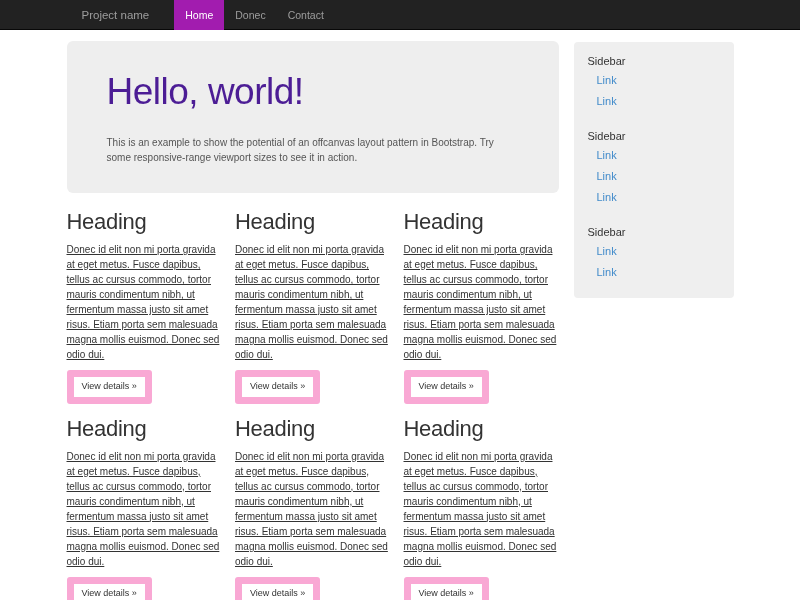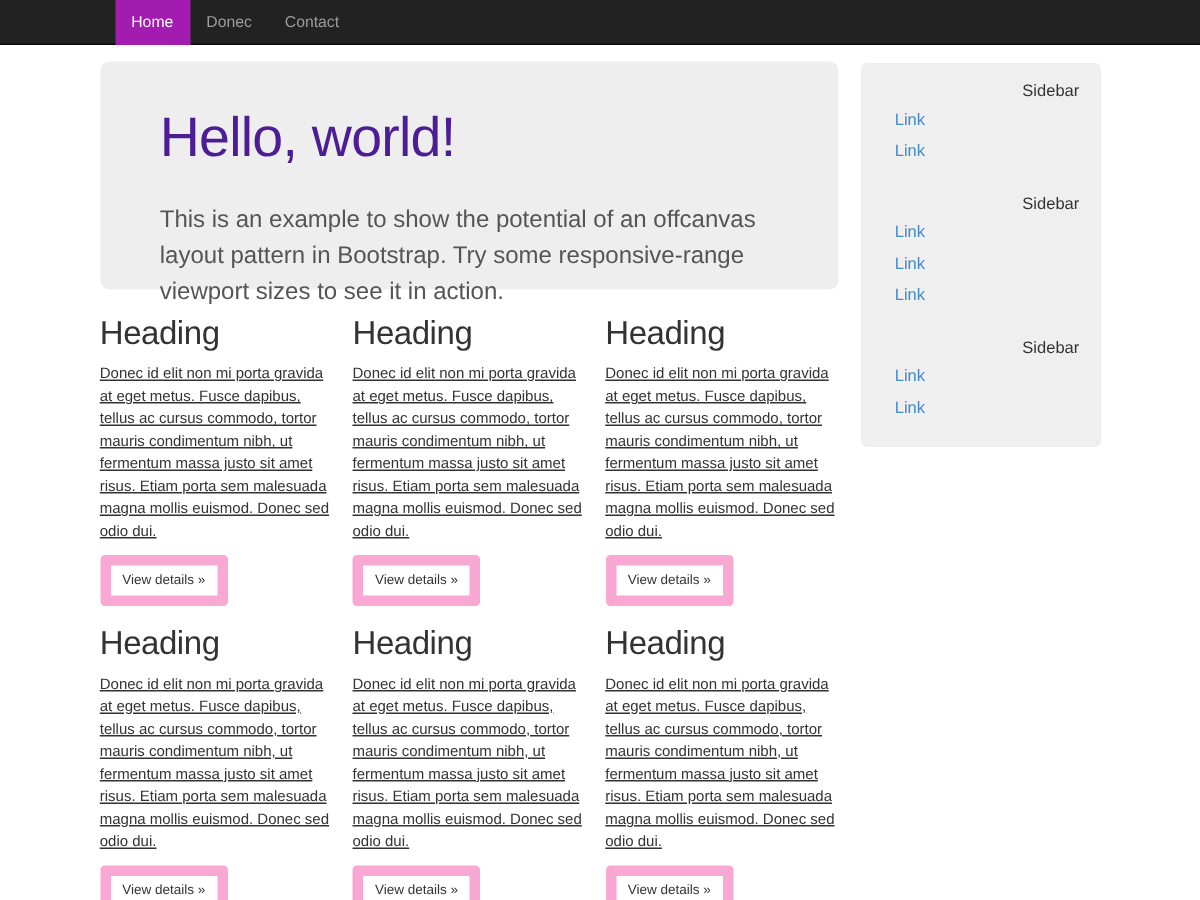--- a/index.html
+++ b/index.html
@@ -36,30 +36,30 @@
   
   .jumbotron {
     background: #eeeeee; border-radius: 6px;
     padding: 30px 40px 32px 40px; height: 152px;
   }
   .jumbotron h1 {
     font-size: 37px; font-weight: normal; color: #4c1d95;
     letter-spacing: -0.5px; margin-bottom: 22px;
   }
   .jumbotron p {
-    font-size: 16px; color: #555555; line-height: 1.5; max-width: 420px;
+    font-size: 10px; color: #555555; line-height: 1.5; max-width: 420px;
   }
 
   
   .sidebar {
     background: #efefef; border-radius: 4px; margin-top: 1px;
     padding: 13px 14px 16px 14px;
   }
   .sidebar-heading {
-    font-size: 11px; font-weight: normal; color: #333333; margin: 19px 0 2px 0; text-align: right;
+    font-size: 11px; font-weight: normal; color: #333333; margin: 19px 0 2px 0;
   }
   .sidebar-group:first-child .sidebar-heading { margin-top: 0; }
   .sidebar-link {
     display: block; color: #428bca; font-size: 11px; padding: 4.5px 0 4.5px 9px;
   }
 
   
   .cards-row { display: flex; justify-content: space-between; margin-top: 16px; }
   .cards-row-2 { margin-top: 12px; }
   .card { width: 155px; }
@@ -77,20 +77,21 @@
   
   .footer { margin-top: 26px; }
   .footer-divider { border: none; border-top: 1px solid #e5e5e5; }
   .footer p { font-size: 12px; color: #777777; padding: 12px 0 20px 0; }
 </style>
 </head>
 <body>
 
 <nav class="navbar">
   <div class="container">
+    <a href="#" class="navbar-brand">Project name</a>
     <ul class="navbar-nav">
       <li>
           <a href="#" class="active">Home</a>
         </li>
       <li>
           <a href="#">Donec</a>
         </li>
       <li>
           <a href="#">Contact</a>
         </li>

